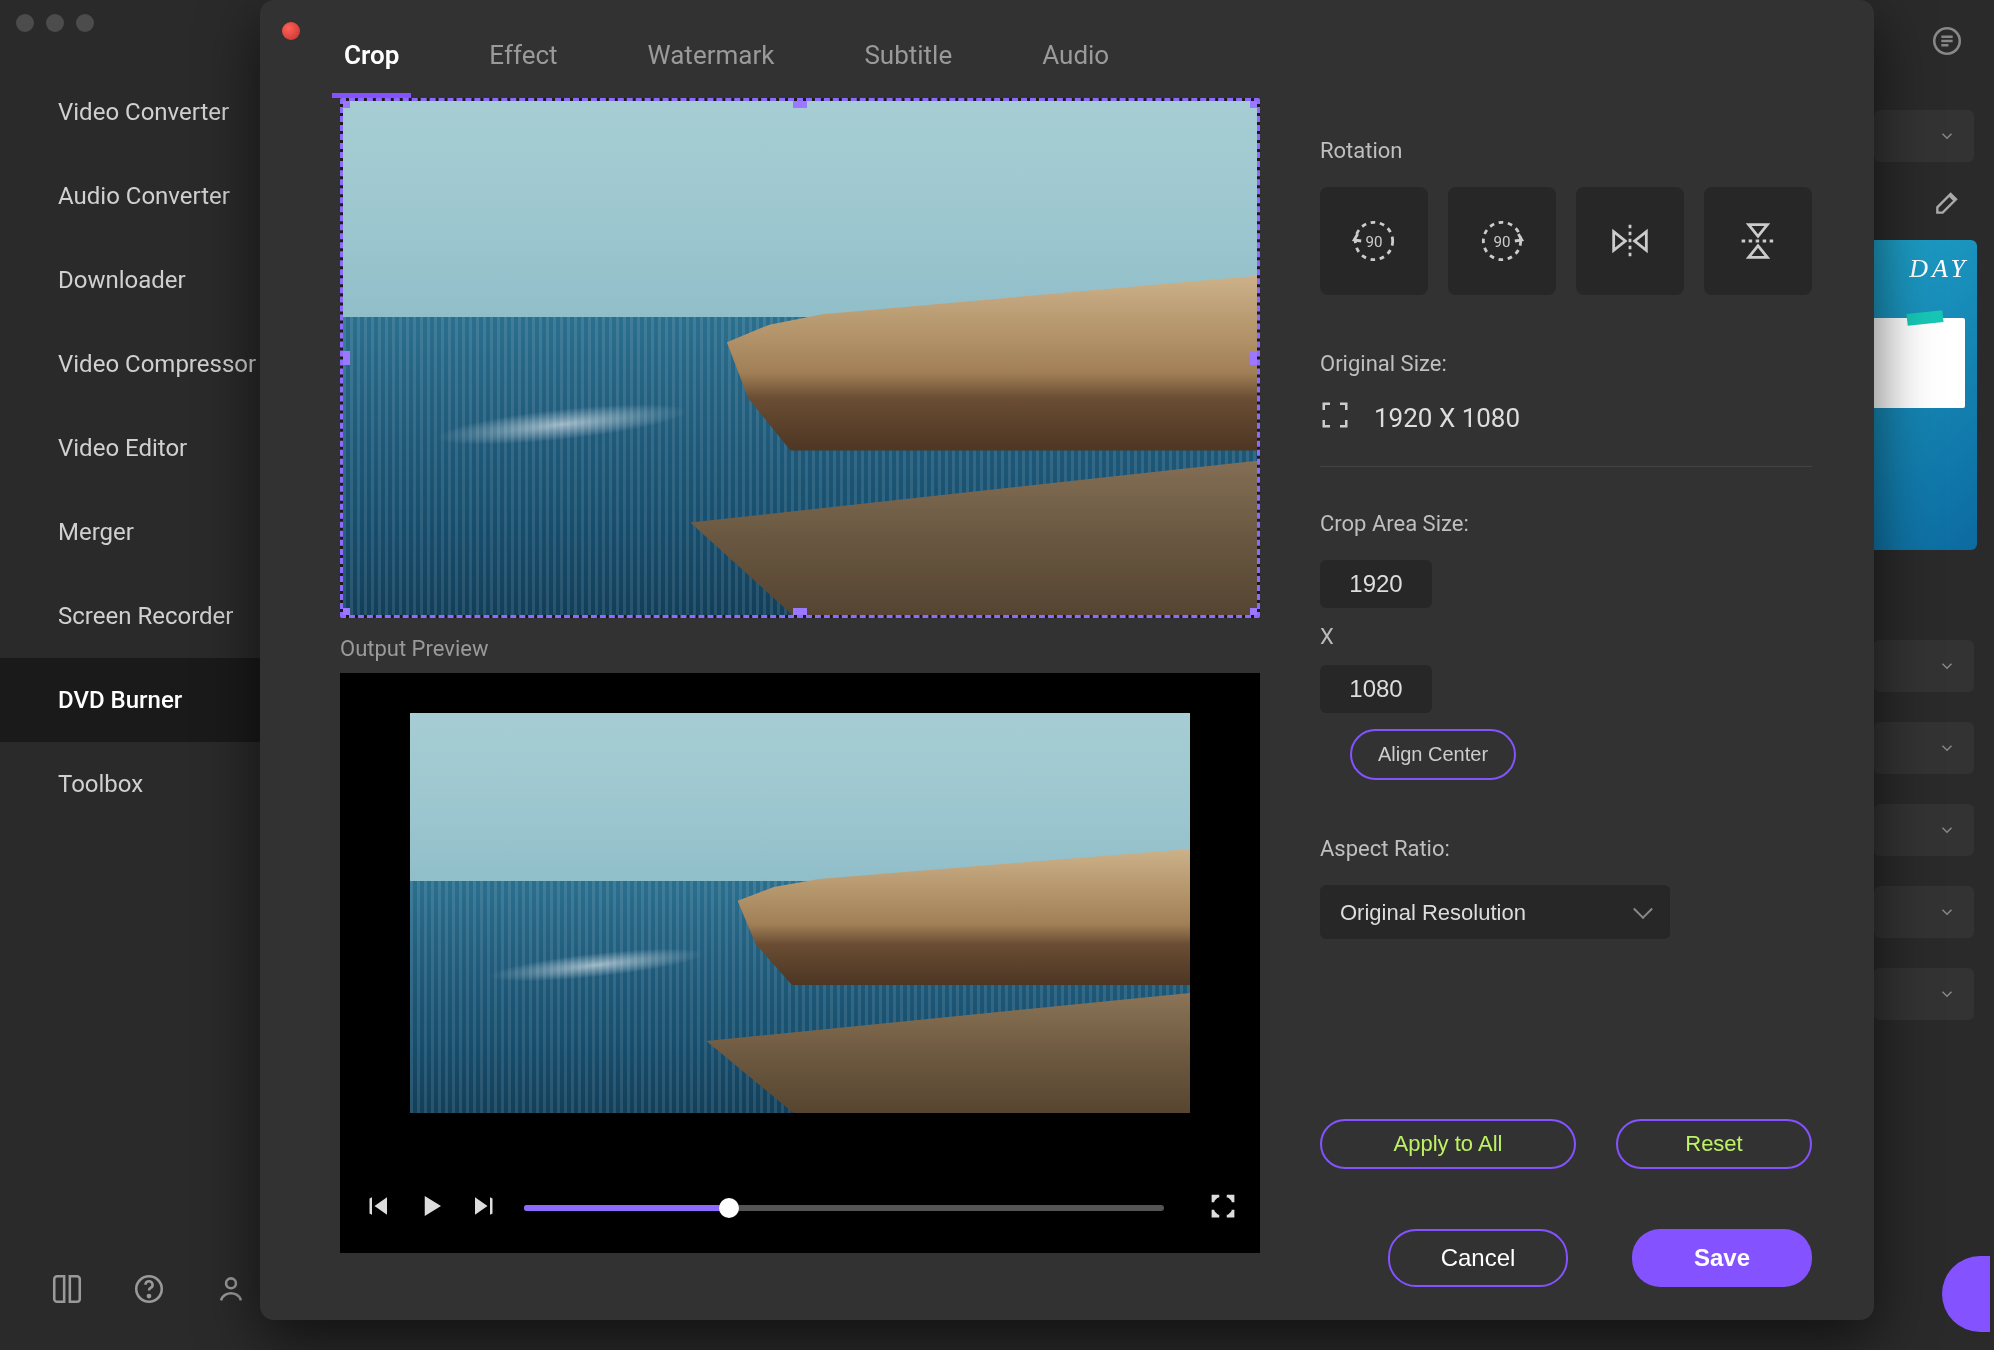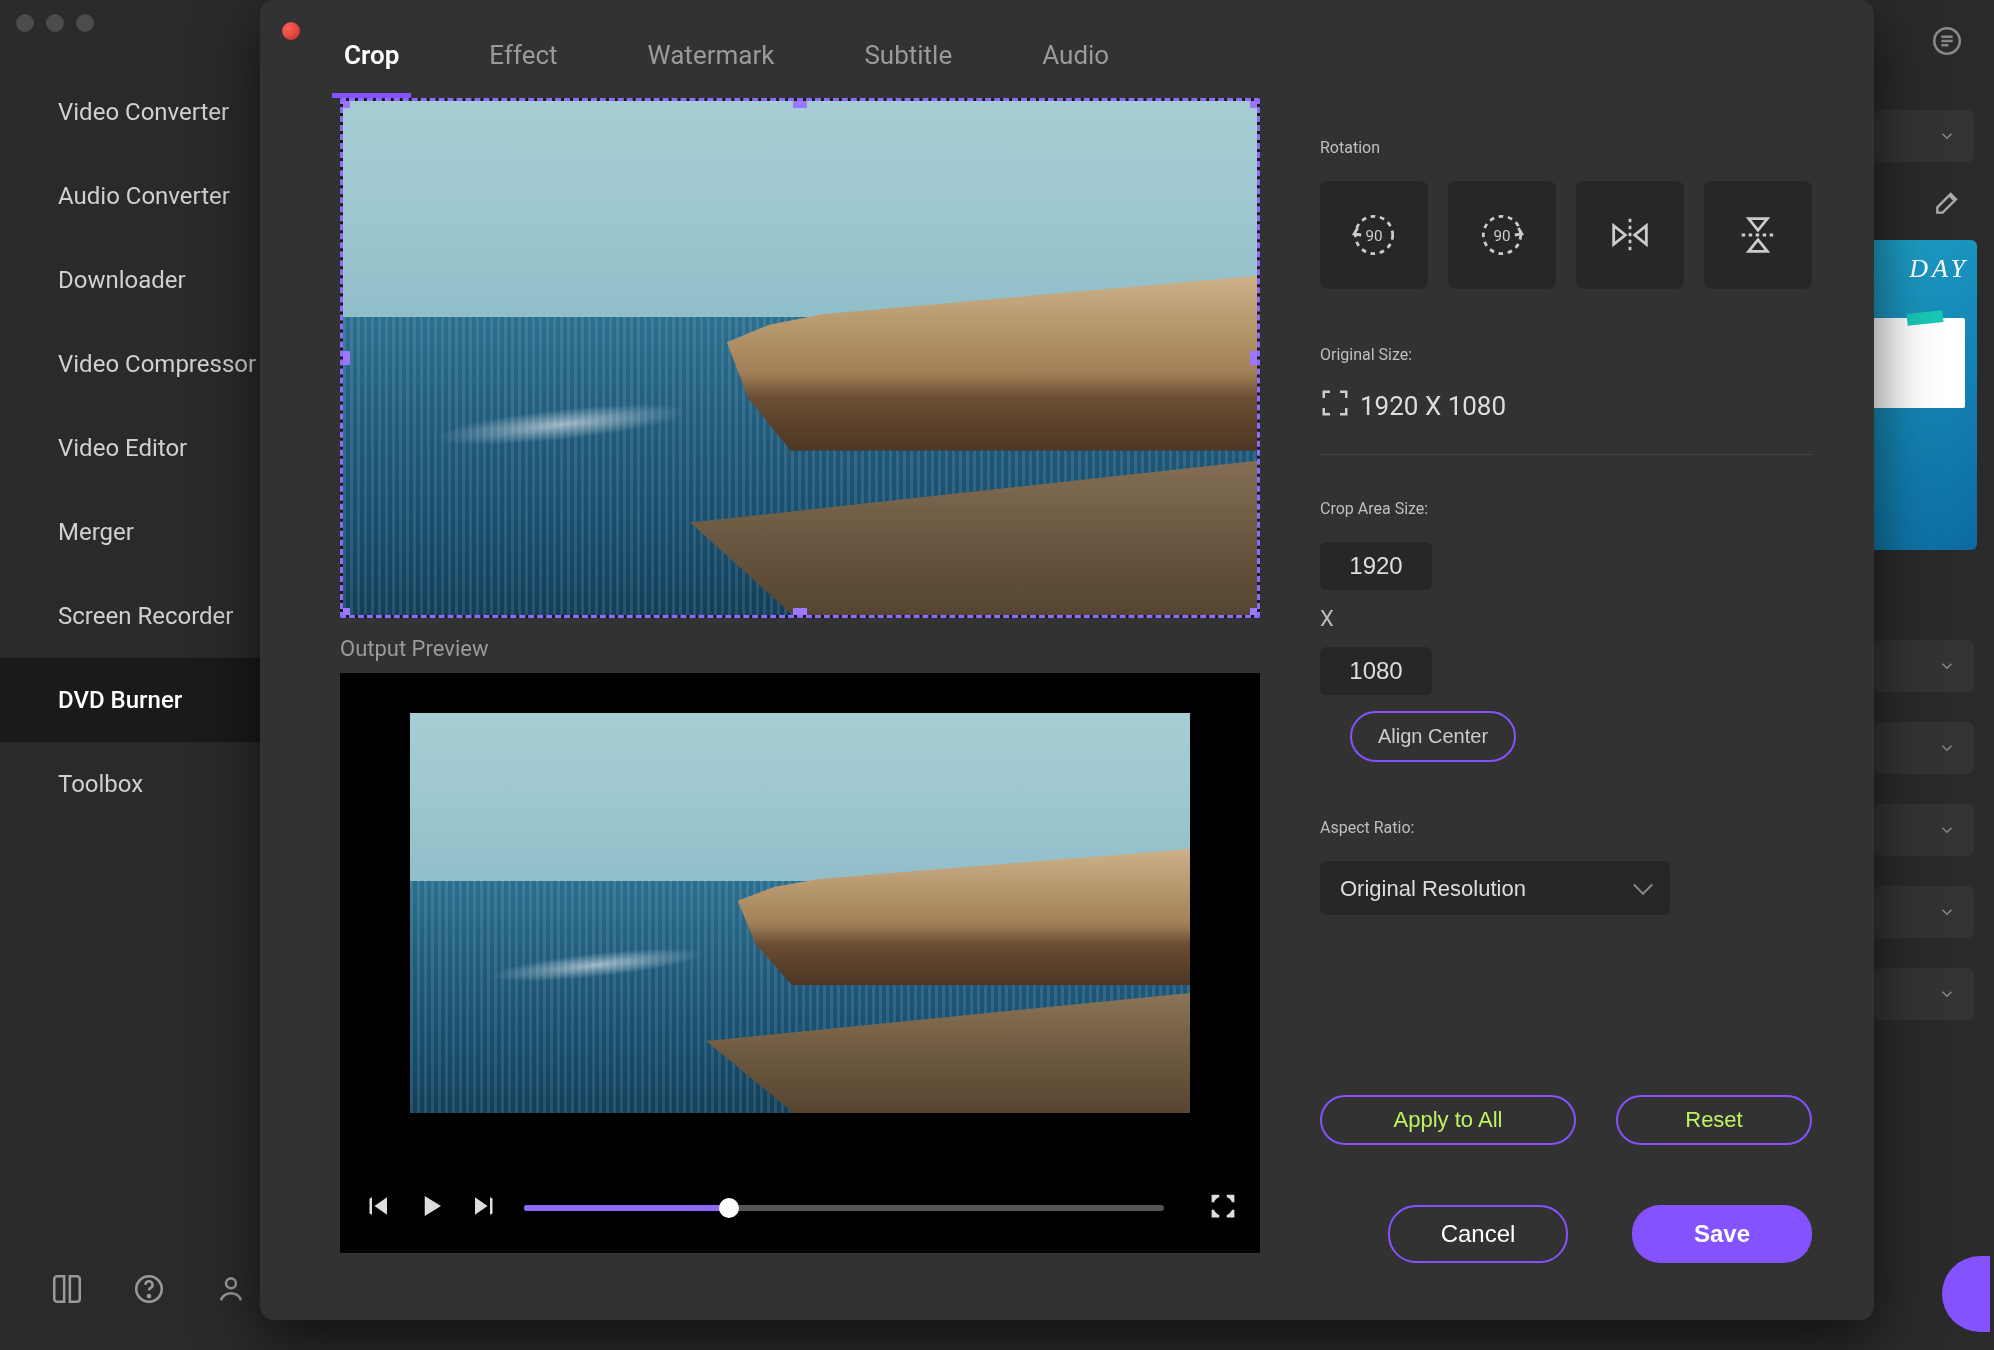--- a/index.html
+++ b/index.html
@@ -262,28 +262,28 @@
   position:absolute; left:22px; right:22px; bottom:20px; height:50px;
   display:flex; align-items:center; gap:24px; color:#ddd;
 }
 .player-bar svg{ width:30px; height:30px; fill:#ddd; }
 .seek{ flex:1; height:6px; background:#555; border-radius:3px; position:relative; }
 .seek-fill{ position:absolute; left:0; top:0; bottom:0; width:32%; background:#8e6bff; border-radius:3px; }
 .seek-thumb{ position:absolute; left:32%; top:50%; width:20px; height:20px; background:#fff; border-radius:50%; transform:translate(-50%,-50%); }
 .fullscreen-icon{ margin-left:20px; }
 
 
-.sect-label{ font-size:16px; color:#bfbfbf; margin-bottom:24px; }
+.sect-label{ font-size:22px; color:#bfbfbf; margin-bottom:24px; }
 .rot-row{ display:flex; gap:20px; margin-bottom:56px; }
 .rot-btn{
   width:108px; height:108px; background:#272727; border-radius:8px;
   display:flex; align-items:center; justify-content:center; cursor:pointer;
 }
 .rot-btn svg{ width:56px; height:56px; stroke:#ccc; fill:none; stroke-width:2.4; }
-.orig-row{ display:flex; align-items:center; gap:10px; font-size:26px; color:#ddd; margin-bottom:30px; }
+.orig-row{ display:flex; align-items:center; gap:24px; font-size:26px; color:#ddd; margin-bottom:30px; }
 .orig-row svg{ width:30px; height:30px; stroke:#ccc; fill:none; stroke-width:2; }
 .divider{ height:1px; background:#444; margin:20px 0 44px; }
 .crop-size-row{ display:flex; align-items:flex-start; gap:16px; margin-bottom:56px;flex-direction:column; }
 .num-input{
   width:112px; height:48px; background:#272727; border:none; border-radius:6px;
   color:#ddd; font-size:24px; text-align:center;
 }
 .x-sep{ color:#bbb; font-size:22px; }
 .align-btn{
   margin-left:30px; padding:12px 26px; border:2px solid #8453ff; border-radius:28px;

